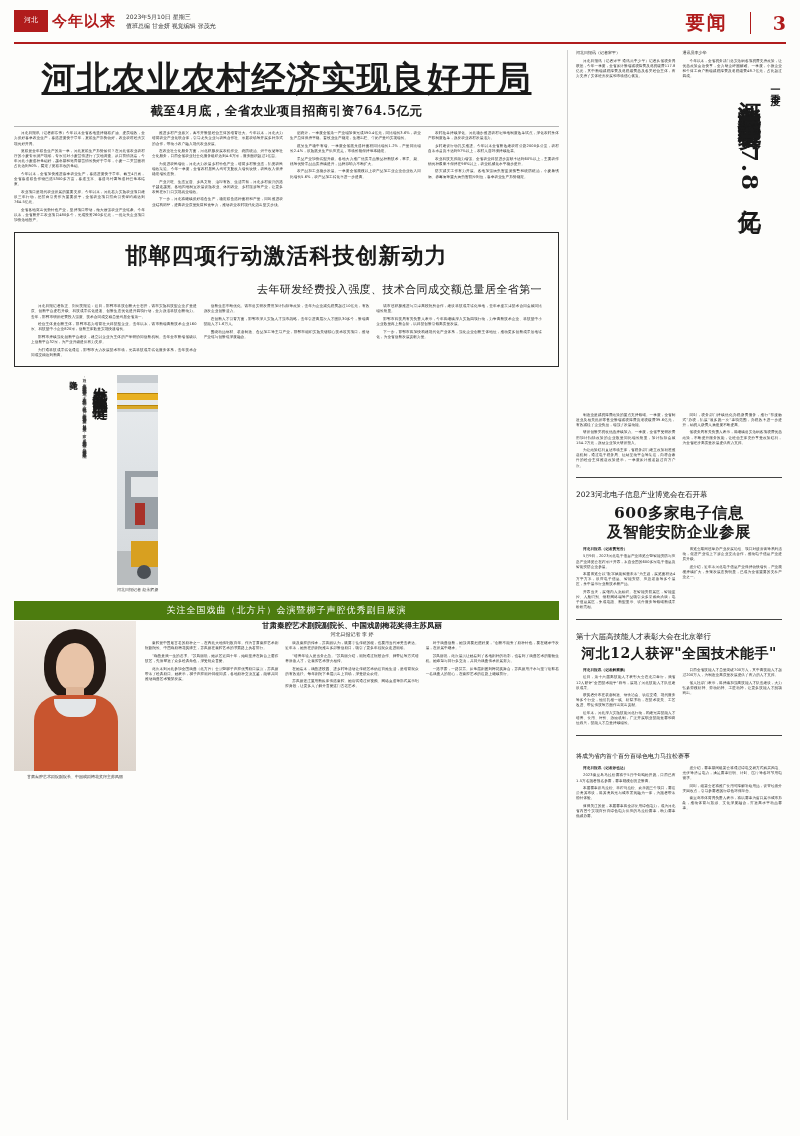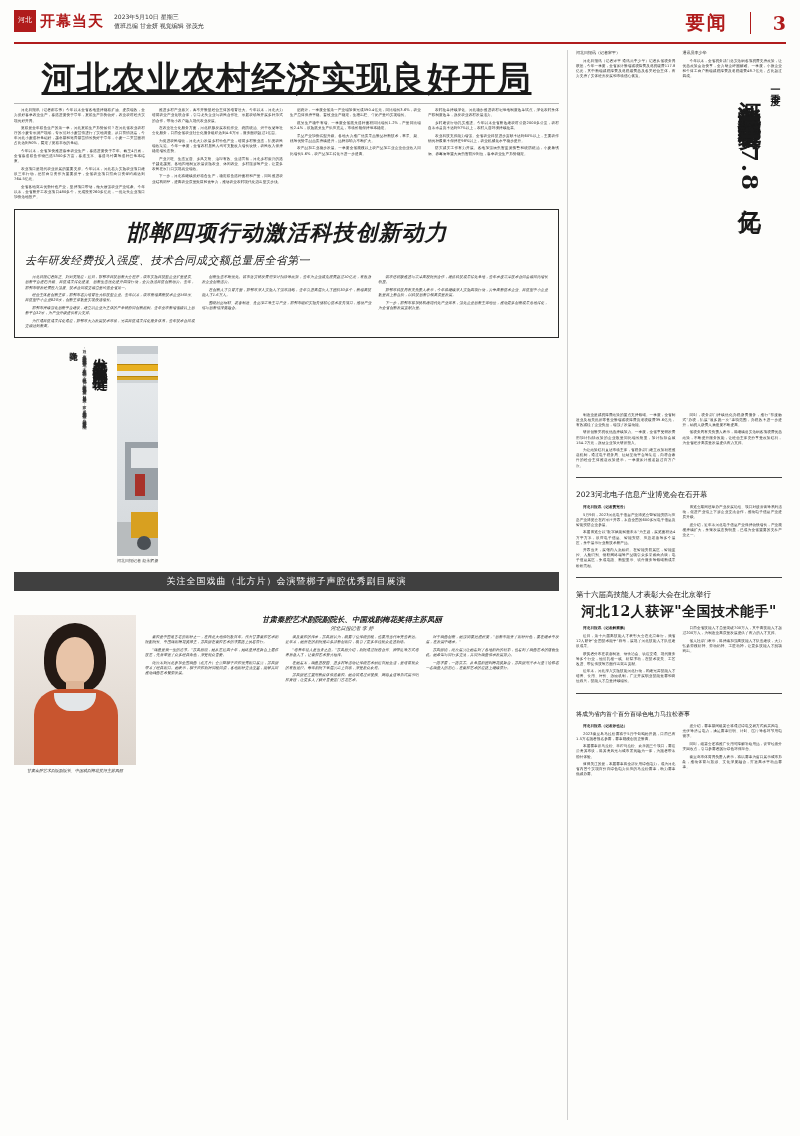--- a/index.html
+++ b/index.html
@@ -9,21 +9,21 @@
     background: #fdfdfb;
     font-family: "DejaVu Sans", "Liberation Sans", sans-serif;
     color: #1a1a1a;
     overflow: hidden;
   }
   .page { position: relative; width: 800px; height: 1136px; padding: 10px 14px; }
 
   
   .masthead { display:flex; align-items:flex-start; height: 34px; border-bottom: 2px solid #b01c1c; padding-bottom: 4px; }
   .logo-box { display:flex; align-items:center; gap:4px; }
-  .logo-seal { width: 22px; height: 22px; background:#b01c1c; color:#fff; font-size:7px; line-height:1.05;
+  .logo-seal { width: 34px; height: 22px; background:#b01c1c; color:#fff; font-size:7px; line-height:1.05;
                display:flex; align-items:center; justify-content:center; text-align:center; }
   .logo-name { font-family:"DejaVu Serif","Liberation Serif",serif; font-weight:bold; font-size:15px; color:#b01c1c; letter-spacing:1px; }
   .mast-meta { margin-left:10px; font-size:6px; color:#333; line-height:1.5; padding-top:2px; }
   .mast-meta div { white-space:nowrap; }
   .mast-right { margin-left:auto; display:flex; align-items:center; gap:22px; }
   .mast-section { font-family:"DejaVu Serif","Liberation Serif",serif; font-weight:bold; font-size:19px; color:#b01c1c; letter-spacing:2px; }
   .mast-divider { width:1px; height:22px; background:#b01c1c; }
   .mast-pageno { font-family:"DejaVu Serif","Liberation Serif",serif; font-size:19px; color:#b01c1c; font-weight:bold; }
 
   
@@ -40,25 +40,25 @@
 
   .cols4 { display:grid; grid-template-columns:repeat(4,1fr); gap:7px; }
   .cols3 { display:grid; grid-template-columns:repeat(3,1fr); gap:7px; }
   .cols2 { display:grid; grid-template-columns:repeat(2,1fr); gap:7px; }
 
   .tiny { font-size:3.6px; line-height:1.42; text-align:justify; color:#2b2b2b; letter-spacing:0.1px; }
   .tiny p { margin:0 0 2.5px; text-indent:7px; }
   .byline { font-weight:bold; color:#111; }
 
   
-  .boxed { border:1.5px solid #2b2b2b; padding:8px 10px 6px; margin-top:7px;font-style:italic; }
+  .boxed { border:1.5px solid #2b2b2b; padding:8px 16px 6px; margin-top:7px; }
   .boxed-head { font-family:"DejaVu Serif","Liberation Serif",serif; font-weight:bold; font-size:22px;
                 text-align:center; letter-spacing:1px; }
-  .boxed-sub { text-align:left; font-size:11px; font-family:"DejaVu Serif","Liberation Serif",serif;
-               margin:5px 0 7px; letter-spacing:0.4px; }
+  .boxed-sub { text-align:right; font-size:11px; font-family:"DejaVu Serif","Liberation Serif",serif;
+               margin:11px 0 7px; letter-spacing:0.4px; }
 
   
   .photo-row { display:flex; gap:8px; margin-top:8px; }
   .vert-cap { width:95px; display:flex; flex-direction:row-reverse; gap:3px; }
   .vert-title { writing-mode:vertical-rl; font-family:"DejaVu Serif","Liberation Serif",serif;
                 font-weight:bold; font-size:15px; letter-spacing:2px; height:175px; }
   .vert-label { writing-mode:vertical-rl; font-size:8px; font-weight:bold; color:#222; height:40px; }
   .vert-text { writing-mode:vertical-rl; font-size:4px; line-height:1.6; color:#333; height:175px;
                letter-spacing:0.4px; }
   .photo { flex:1; height:210px; position:relative; overflow:hidden; background:#cfd4d8; border:0; }
@@ -68,23 +68,23 @@
   .f-sky { position:absolute; inset:0; background:linear-gradient(#e9ecee 0%, #dfe3e6 45%, #d4d8db 100%); }
   .f-beam { position:absolute; left:0; right:0; height:7px; background:#e8b020; box-shadow:0 1px 0 #b8860b inset; }
   .f-girder { position:absolute; background:#b9bfc4; }
   .f-red { position:absolute; background:#a8322a; }
   .f-dark { position:absolute; background:#6d737a; }
   .f-mach { position:absolute; background:#9aa1a7; }
   .f-light { position:absolute; background:#e3e6e8; }
   .f-floor { position:absolute; left:0; right:0; bottom:0; height:34px; background:#b8bcbe; }
 
   
-  .banner { background:#404040; color:#fff; text-align:center; font-size:9px; padding:3px 0; margin-top:9px;
+  .banner { background:#4d7c0f; color:#fff; text-align:center; font-size:9px; padding:3px 0; margin-top:9px;
             letter-spacing:1px; }
-  .opera-row { display:flex; gap:9px; margin-top:24px;font-style:italic; }
+  .opera-row { display:flex; gap:9px; margin-top:1px; }
   .opera-photo { width:122px; }
   .portrait { width:122px; height:150px; background:#e8e2dc; position:relative; overflow:hidden; }
   .p-bg { position:absolute; inset:0; background:linear-gradient(#efe9e3,#ddd5cd); }
   .p-hair { position:absolute; left:30px; top:8px; width:62px; height:70px; background:#241a15; border-radius:50% 50% 42% 42%; }
   .p-face { position:absolute; left:42px; top:22px; width:38px; height:48px; background:#e8c4a8; border-radius:50% 50% 46% 46%; }
   .p-body { position:absolute; left:20px; top:74px; width:84px; height:80px; background:#c8552f; border-radius:26px 26px 0 0; }
   .p-neck { position:absolute; left:52px; top:66px; width:18px; height:14px; background:#ddb496; }
   .p-scarf { position:absolute; left:40px; top:78px; width:42px; height:18px; background:#e3e6e8; border-radius:0 0 16px 16px; }
   .opera-cap { font-size:4px; color:#333; line-height:1.5; margin-top:3px; text-align:center; }
   .opera-text { flex:1; }
@@ -109,39 +109,40 @@
   .divider-dbl { border-top:1px solid #444; margin:6px 0; }
 </style>
 </head>
 <body>
 
 <div class="page">
 
   <div class="masthead">
     <div class="logo-box">
       <div class="logo-seal">河北</div>
-      <div class="logo-name">开幕当天</div>
+      <div class="logo-name">今年以来</div>
     </div>
     <div class="mast-meta">
       <div>2023年5月10日  星期三</div>
       <div>值班总编  甘金妍    视觉编辑  张茂光</div>
     </div>
     <div class="mast-right">
       <div class="mast-section">要闻</div>
       <div class="mast-divider"></div>
       <div class="mast-pageno">3</div>
     </div>
   </div>
 
   <div class="body-grid">
 
     <div class="col-main">
 
       <div>
         <div class="lead-head">河北农业农村经济实现良好开局</div>
+        <div class="lead-sub">截至4月底，全省农业项目招商引资764.5亿元</div>
         <div class="rule-thin"></div>
         <div class="cols4 tiny">
           <div>
             <p>河北日报讯（记者郝东伟）今年以来全省各地坚持稳粮扩油、提质增效，全力抓好春季农业生产，春播进度快于常年，夏粮生产形势较好，农业农村经济实现良好开局。</p>
             <p>夏粮是全年粮食生产的第一季，河北夏粮生产形势如何？在河北省农业农村厅的小麦专家测产现场，专家们对小麦苗情进行了实地调查。从目前情况看，今年河北小麦播种基础好，越冬期和返青期苗情长势好于常年，小麦一二类苗面积占比达到90%，奠定了夏粮丰收的基础。</p>
             <p>今年以来，全省加快推进春季农业生产，春播进度快于常年。截至4月底，全省春播粮食作物已播5300多万亩，春播玉米、春播马铃薯等播种已基本结束。</p>
             <p>农业项目是现代农业发展的重要支撑。今年以来，河北着力实施农业项目建设三年行动，把招商引资作为重要抓手，全省农业项目招商引资签约额达到764.5亿元。</p>
             <p>全省各地突出优势特色产业，坚持项目带动，做大做强农业产业链条。今年以来，全省新开工农业项目480多个，完成投资260多亿元，一批龙头企业项目加快落地投产。</p>
           </div>
           <div>
@@ -280,20 +281,22 @@
             <p>同时，税务部门持续优化办税缴费服务，推行"非接触式"办税，拓展"最多跑一次"事项范围，办税效率进一步提升，纳税人缴费人满意度不断提高。</p>
             <p>省税务局有关负责人表示，将继续落实落细各项税费优惠政策，不断提升服务效能，让经营主体充分享受政策红利，为全省经济高质量发展提供有力支撑。</p>
           </div>
         </div>
       </div>
 
       <div class="divider-dbl"></div>
 
       <div class="r-block">
         <div class="r-head-s">2023河北电子信息产业博览会在石开幕</div>
+        <div class="r-head-b" style="white-space:pre-line;margin-top:3px;">600多家电子信息
+及智能安防企业参展</div>
         <div class="cols2 tiny" style="margin-top:5px;">
           <div>
             <p class="byline">河北日报讯（记者贡宪云）</p>
             <p>5月9日，2023河北电子信息产业博览会暨智能安防与应急产业博览会在石家庄开幕，来自全国的600多家电子信息及智能安防企业参展。</p>
             <p>本届博览会以"数字赋能智慧未来"为主题，展览面积达4万平方米，设置电子信息、智能安防、应急装备等多个展区，集中展示行业新技术新产品。</p>
             <p>开幕当天，展馆内人流如织。在智能安防展区，智能监控、人脸识别、物联网终端等产品吸引众多采购商洽谈；电子信息展区，集成电路、新型显示、软件服务等领域新成果纷纷亮相。</p>
           </div>
           <div>
             <p>博览会期间还举办产业发展论坛、项目对接洽谈等系列活动，促进产业链上下游企业交流合作，推动电子信息产业提质升级。</p>
             <p>据介绍，近年来河北电子信息产业保持较快增长，产业规模持续扩大，集聚发展态势明显，已成为全省重要的支柱产业之一。</p>

